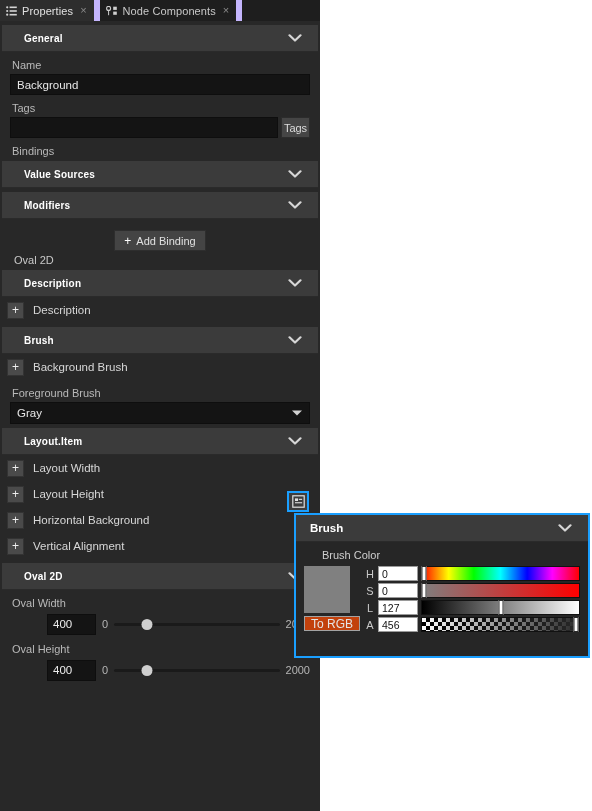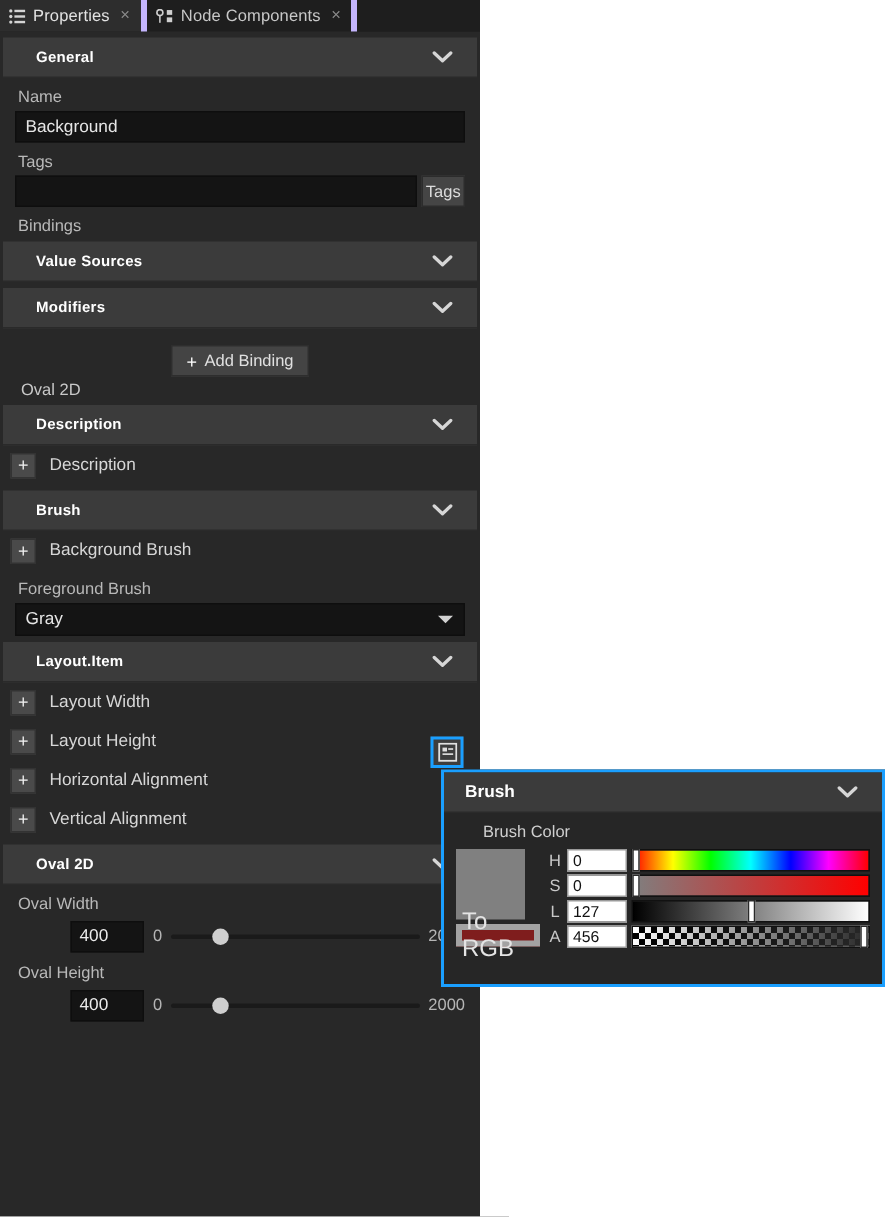--- a/index.html
+++ b/index.html
@@ -22,21 +22,21 @@
   
   .tabbar {
     display: flex; align-items: stretch;
     height: 21px;
     background: #1e1e1e;
   }
   .tab {
     display: flex; align-items: center; gap: 5px;
     padding: 0 7px 0 6px;
     font-size: 11px; color: #c8c8c8;
-    border-right: 4px solid #c4b5fd;
+    border-right: 6px solid #c4b5fd;
     cursor: default;
   }
   .tab.active { background: #2d2d2d; color: #e2e2e2; }
   .tab .tlabel { font-size: 11px; letter-spacing: .1px; }
   .tab-close {
     font-size: 11px; color: #8a8a8a; margin-left: 2px;
     line-height: 1;
   }
   .tabfill { flex: 1; background: #1e1e1e; }
   svg.ic { display: block; }
@@ -178,23 +178,23 @@
     font-size: 11.5px; font-weight: bold; color: #ffffff; margin-left: 14px;
   }
   .popup-head .chev { position: absolute; right: 16px; top: 50%; transform: translateY(-50%); }
   .popup-sub { font-size: 11px; color: #cfcfcf; margin: 7px 0 5px 26px; }
 
   .picker { display: flex; padding: 0 8px; gap: 5px; }
   .swcol { display: flex; flex-direction: column; gap: 3px; }
   .swatch { width: 46px; height: 47px; }
   .torgb {
     width: 56px; height: 15px;
-    background: #7f1d1d; border: 4px solid #a3a3a3;
+    background: #c2410c; border: 1px solid #a3a3a3;
     display: flex; align-items: center; justify-content: center;
-    font-size: 16px; color: #e4e4e4;
+    font-size: 12px; color: #e4e4e4;
   }
   .chanrows { display: flex; flex-direction: column; gap: 2px; flex: 1; }
   .chan { display: flex; align-items: center; gap: 3px; height: 15px; }
   .chan .clab {
     width: 10px; text-align: center;
     font-size: 11px; color: #c9c9c9;
   }
   .chan .cval {
     width: 40px; height: 15px;
     background: #ffffff; border: 1px solid #9a9a9a;
@@ -360,21 +360,21 @@
       <div class="prow">
         <div class="expander">+</div>
         <span class="plabel">Layout Width</span>
       </div>
       <div class="prow">
         <div class="expander">+</div>
         <span class="plabel">Layout Height</span>
       </div>
       <div class="prow">
         <div class="expander">+</div>
-        <span class="plabel">Horizontal Alignment</span>
+        <span class="plabel">Horizontal Background</span>
       </div>
       <div class="prow">
         <div class="expander">+</div>
         <span class="plabel">Vertical Alignment</span>
       </div>
 
       <div class="section">
         <span class="stitle">Oval 2D</span>
         <span class="chev">
           <svg class="ic" width="14" height="9" viewBox="0 0 14 9">

